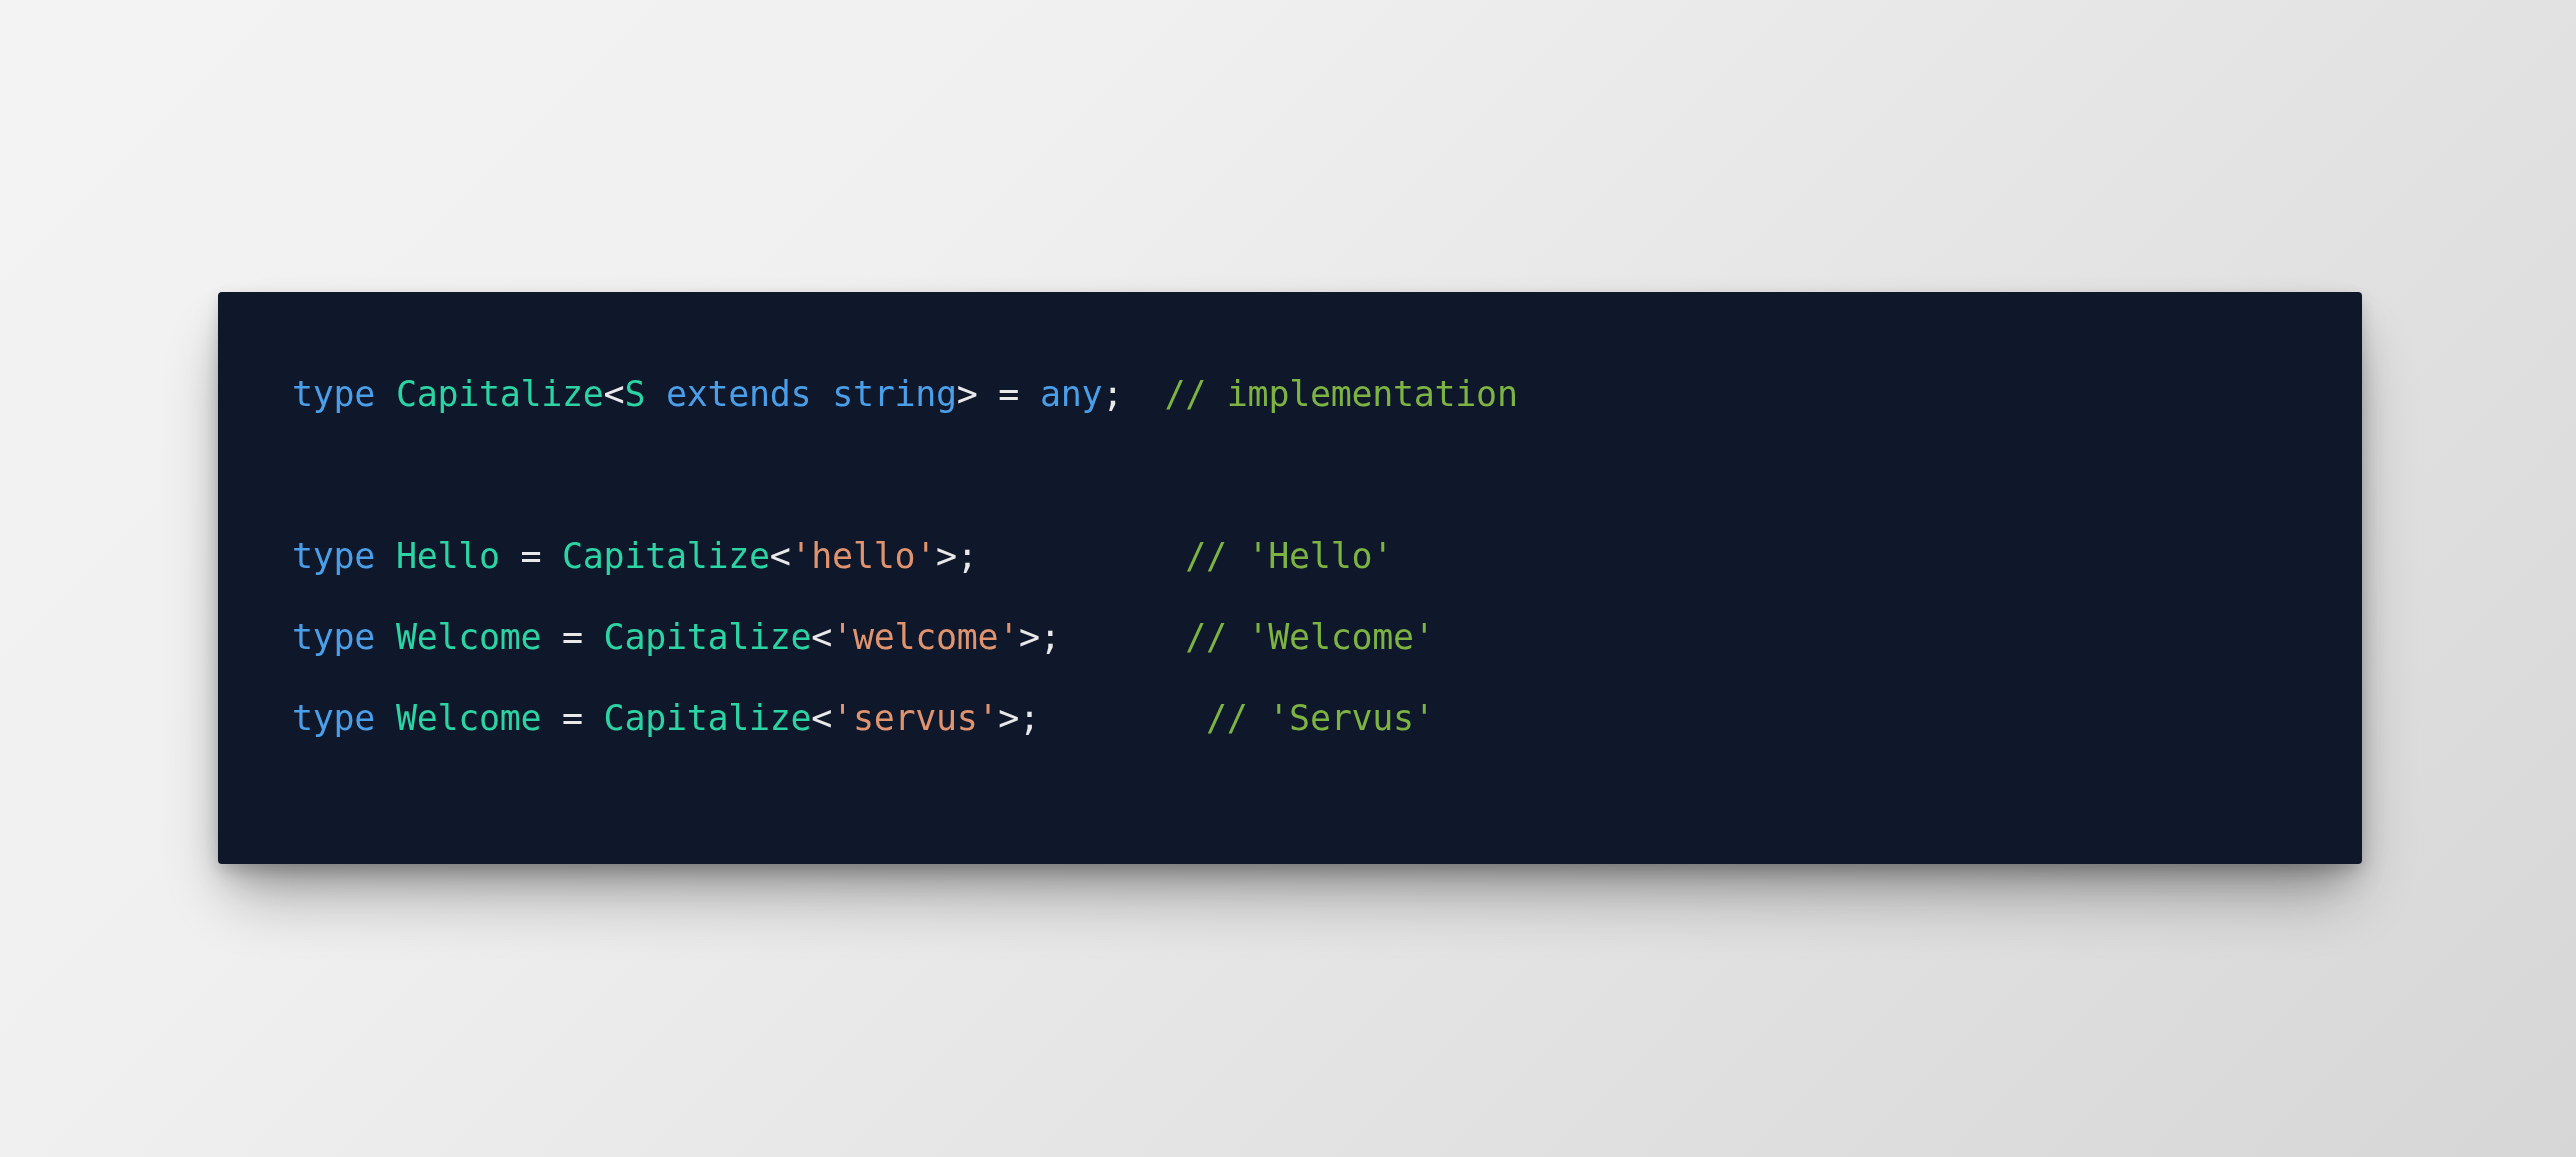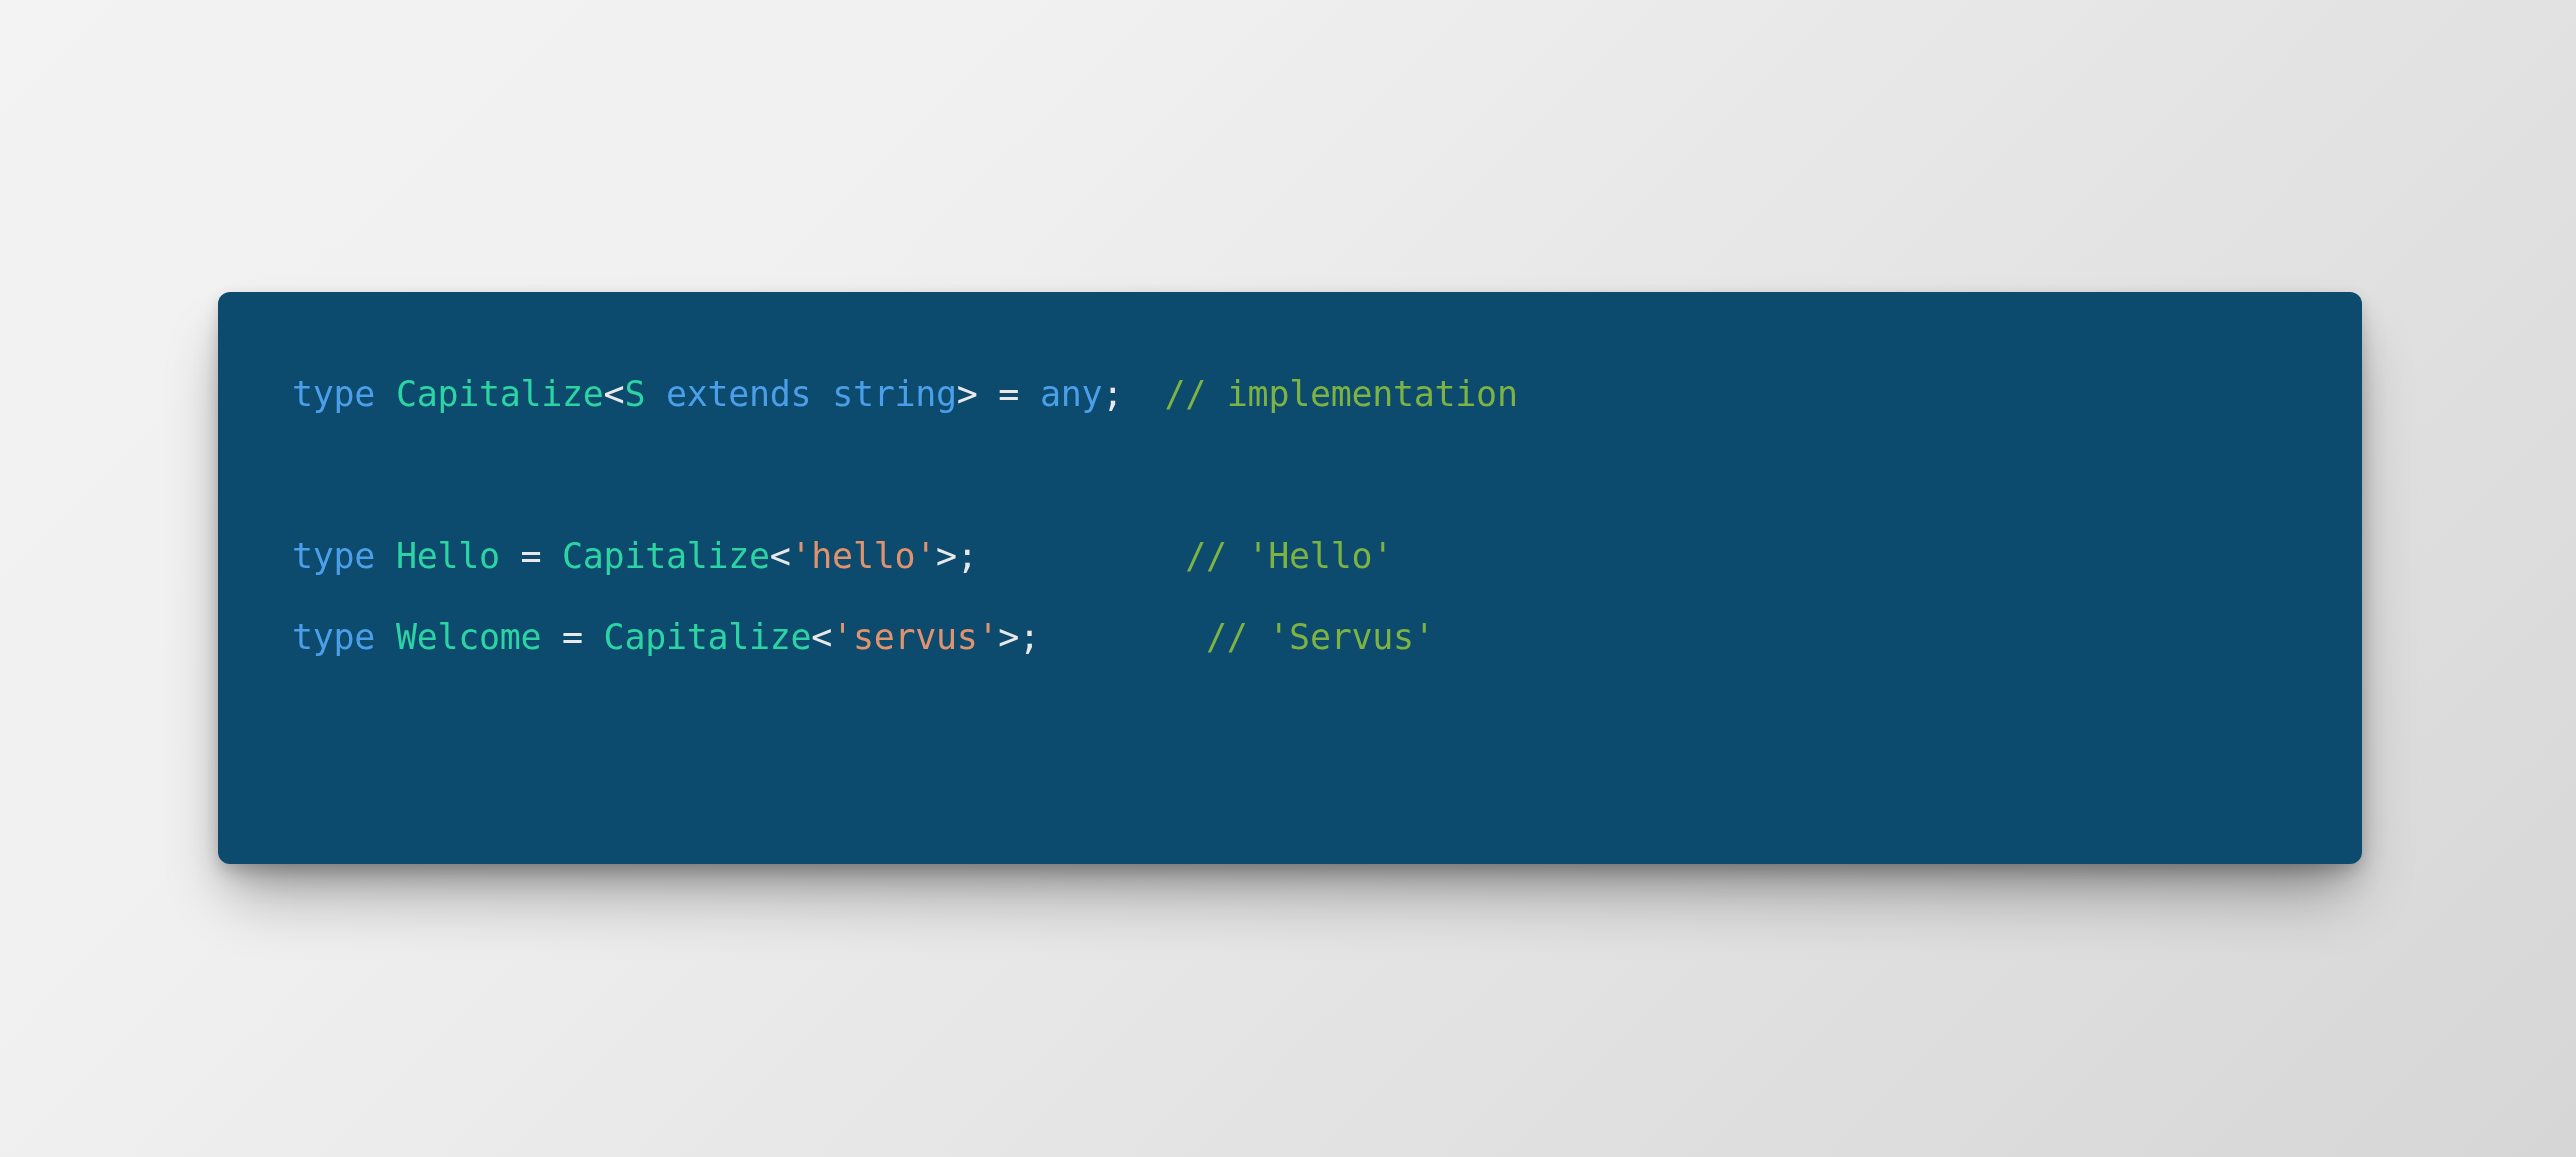--- a/index.html
+++ b/index.html
@@ -20,22 +20,22 @@
     height: 1157px;
   }
 
   
   #code-card {
     position: absolute;
     left: 218px;
     top: 292px;
     width: 2144px;
     height: 572px;
-    background: #0c4a6e;
-    border-radius: 12px;
+    background: #0f172a;
+    border-radius: 4px;
     box-shadow:
       0 40px 60px -13.4px rgba(0,0,0,0.33),
       0 16px 32px -8px rgba(0,0,0,0.22),
       0 5.4px 13.4px rgba(0,0,0,0.12);
     overflow: hidden;
   }
 
   #code-block {
     position: absolute;
     left: 74px;
@@ -63,18 +63,19 @@
 </style>
 </head>
 <body>
 
 <div id="stage">
 
   <div id="code-card">
     <pre id="code-block"><span class="ln"><span class="tk-kw">type</span><span class="tk-punc"> </span><span class="tk-type">Capitalize</span><span class="tk-punc">&lt;</span><span class="tk-type">S</span><span class="tk-punc"> </span><span class="tk-kw">extends</span><span class="tk-punc"> </span><span class="tk-kw">string</span><span class="tk-punc">&gt;</span><span class="tk-punc"> = </span><span class="tk-kw">any</span><span class="tk-punc">;</span><span class="tk-punc">  </span><span class="tk-cmt">// implementation</span>
 </span><span class="ln blank">
 </span><span class="ln"><span class="tk-kw">type</span><span class="tk-punc"> </span><span class="tk-type">Hello</span><span class="tk-punc"> = </span><span class="tk-type">Capitalize</span><span class="tk-punc">&lt;</span><span class="tk-str">'hello'</span><span class="tk-punc">&gt;;</span><span class="tk-punc">          </span><span class="tk-cmt">// 'Hello'</span>
+</span><span class="ln"><span class="tk-kw">type</span><span class="tk-punc"> </span><span class="tk-type">Welcome</span><span class="tk-punc"> = </span><span class="tk-type">Capitalize</span><span class="tk-punc">&lt;</span><span class="tk-str">'welcome'</span><span class="tk-punc">&gt;;</span><span class="tk-punc">      </span><span class="tk-cmt">// 'Welcome'</span>
 </span><span class="ln"><span class="tk-kw">type</span><span class="tk-punc"> </span><span class="tk-type">Welcome</span><span class="tk-punc"> = </span><span class="tk-type">Capitalize</span><span class="tk-punc">&lt;</span><span class="tk-str">'servus'</span><span class="tk-punc">&gt;;</span><span class="tk-punc">        </span><span class="tk-cmt">// 'Servus'</span>
 </span></pre>
   </div>
 
 </div>
 
 
 </body></html>

